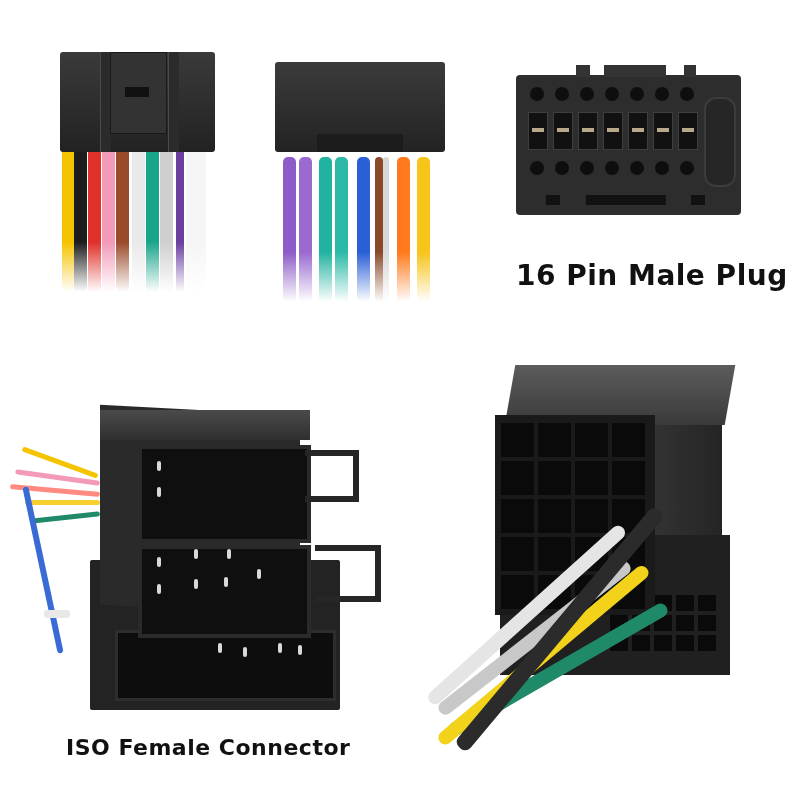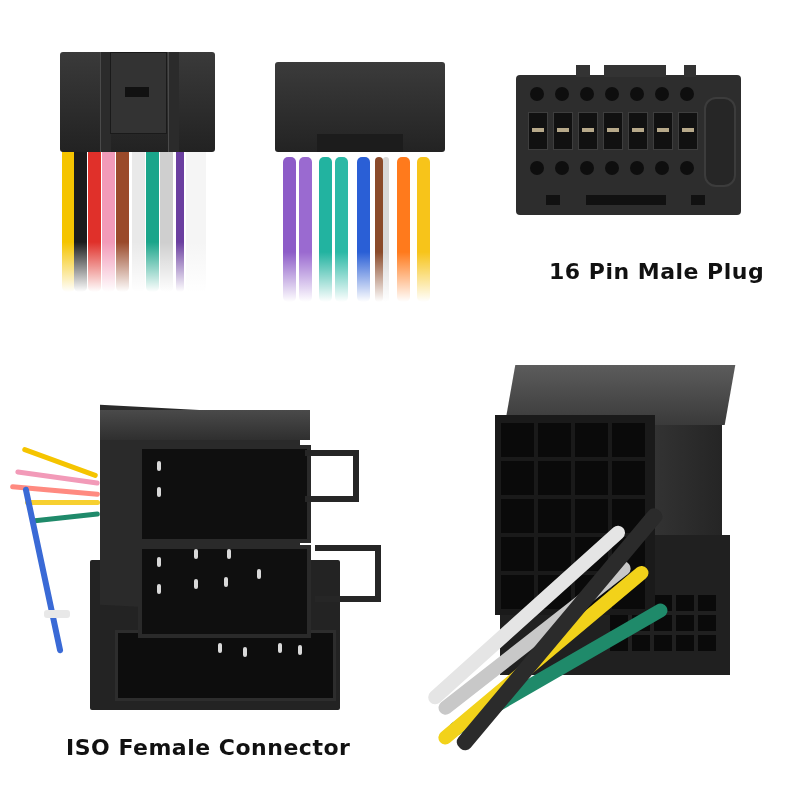--- a/index.html
+++ b/index.html
@@ -25,21 +25,21 @@
   
   .plug { left:516px; top:75px; width:225px; height:140px; background:#2d2d2d; border-radius:4px; }
   .plug .tab { position:absolute; top:-10px; height:12px; background:#333; }
   .plug .hole { position:absolute; width:14px; height:14px; border-radius:50%; background:#0e0e0e; }
   .plug .cell { position:absolute; top:37px; width:18px; height:36px; background:#111; border:1px solid #3e3e3e; }
   .plug .cell::after { content:""; position:absolute; left:3px; right:3px; top:15px; height:4px; background:#b7a98a; }
   .plug .side { position:absolute; left:188px; top:22px; width:28px; height:86px; background:#262626; border-radius:12px; border:2px solid #3c3c3c; }
   .plug .bottomslot { position:absolute; top:120px; height:10px; background:#111; }
 
   .caption { font-family:"DejaVu Sans", sans-serif; font-weight:bold; color:#111; letter-spacing:0.5px; }
-  .cap-plug { left:516px; top:259px; font-size:22px;margin-left:33px; }
+  .cap-plug { left:516px; top:259px; font-size:28px; }
   .cap-iso  { left:66px; top:735px; font-size:22px; }
 
   
   .iso { left:90px; top:410px; width:300px; height:305px; }
   .iso-top { left:10px; top:0; width:200px; height:200px; background:#2a2a2a; transform:skewY(3deg); }
   .iso-topface { left:10px; top:0; width:210px; height:30px; background:linear-gradient(#4a4a4a,#2f2f2f); }
   .iso-front { left:48px; top:35px; width:165px; height:90px; background:#0f0f0f; border:4px solid #2a2a2a; }
   .iso-front2 { left:48px; top:135px; width:165px; height:85px; background:#0f0f0f; border:4px solid #2a2a2a; }
   .iso-base { left:0; top:150px; width:250px; height:150px; background:#232323; border-radius:2px; }
   .iso-base-in { left:25px; top:220px; width:215px; height:65px; background:#0d0d0d; border:3px solid #2d2d2d; }

